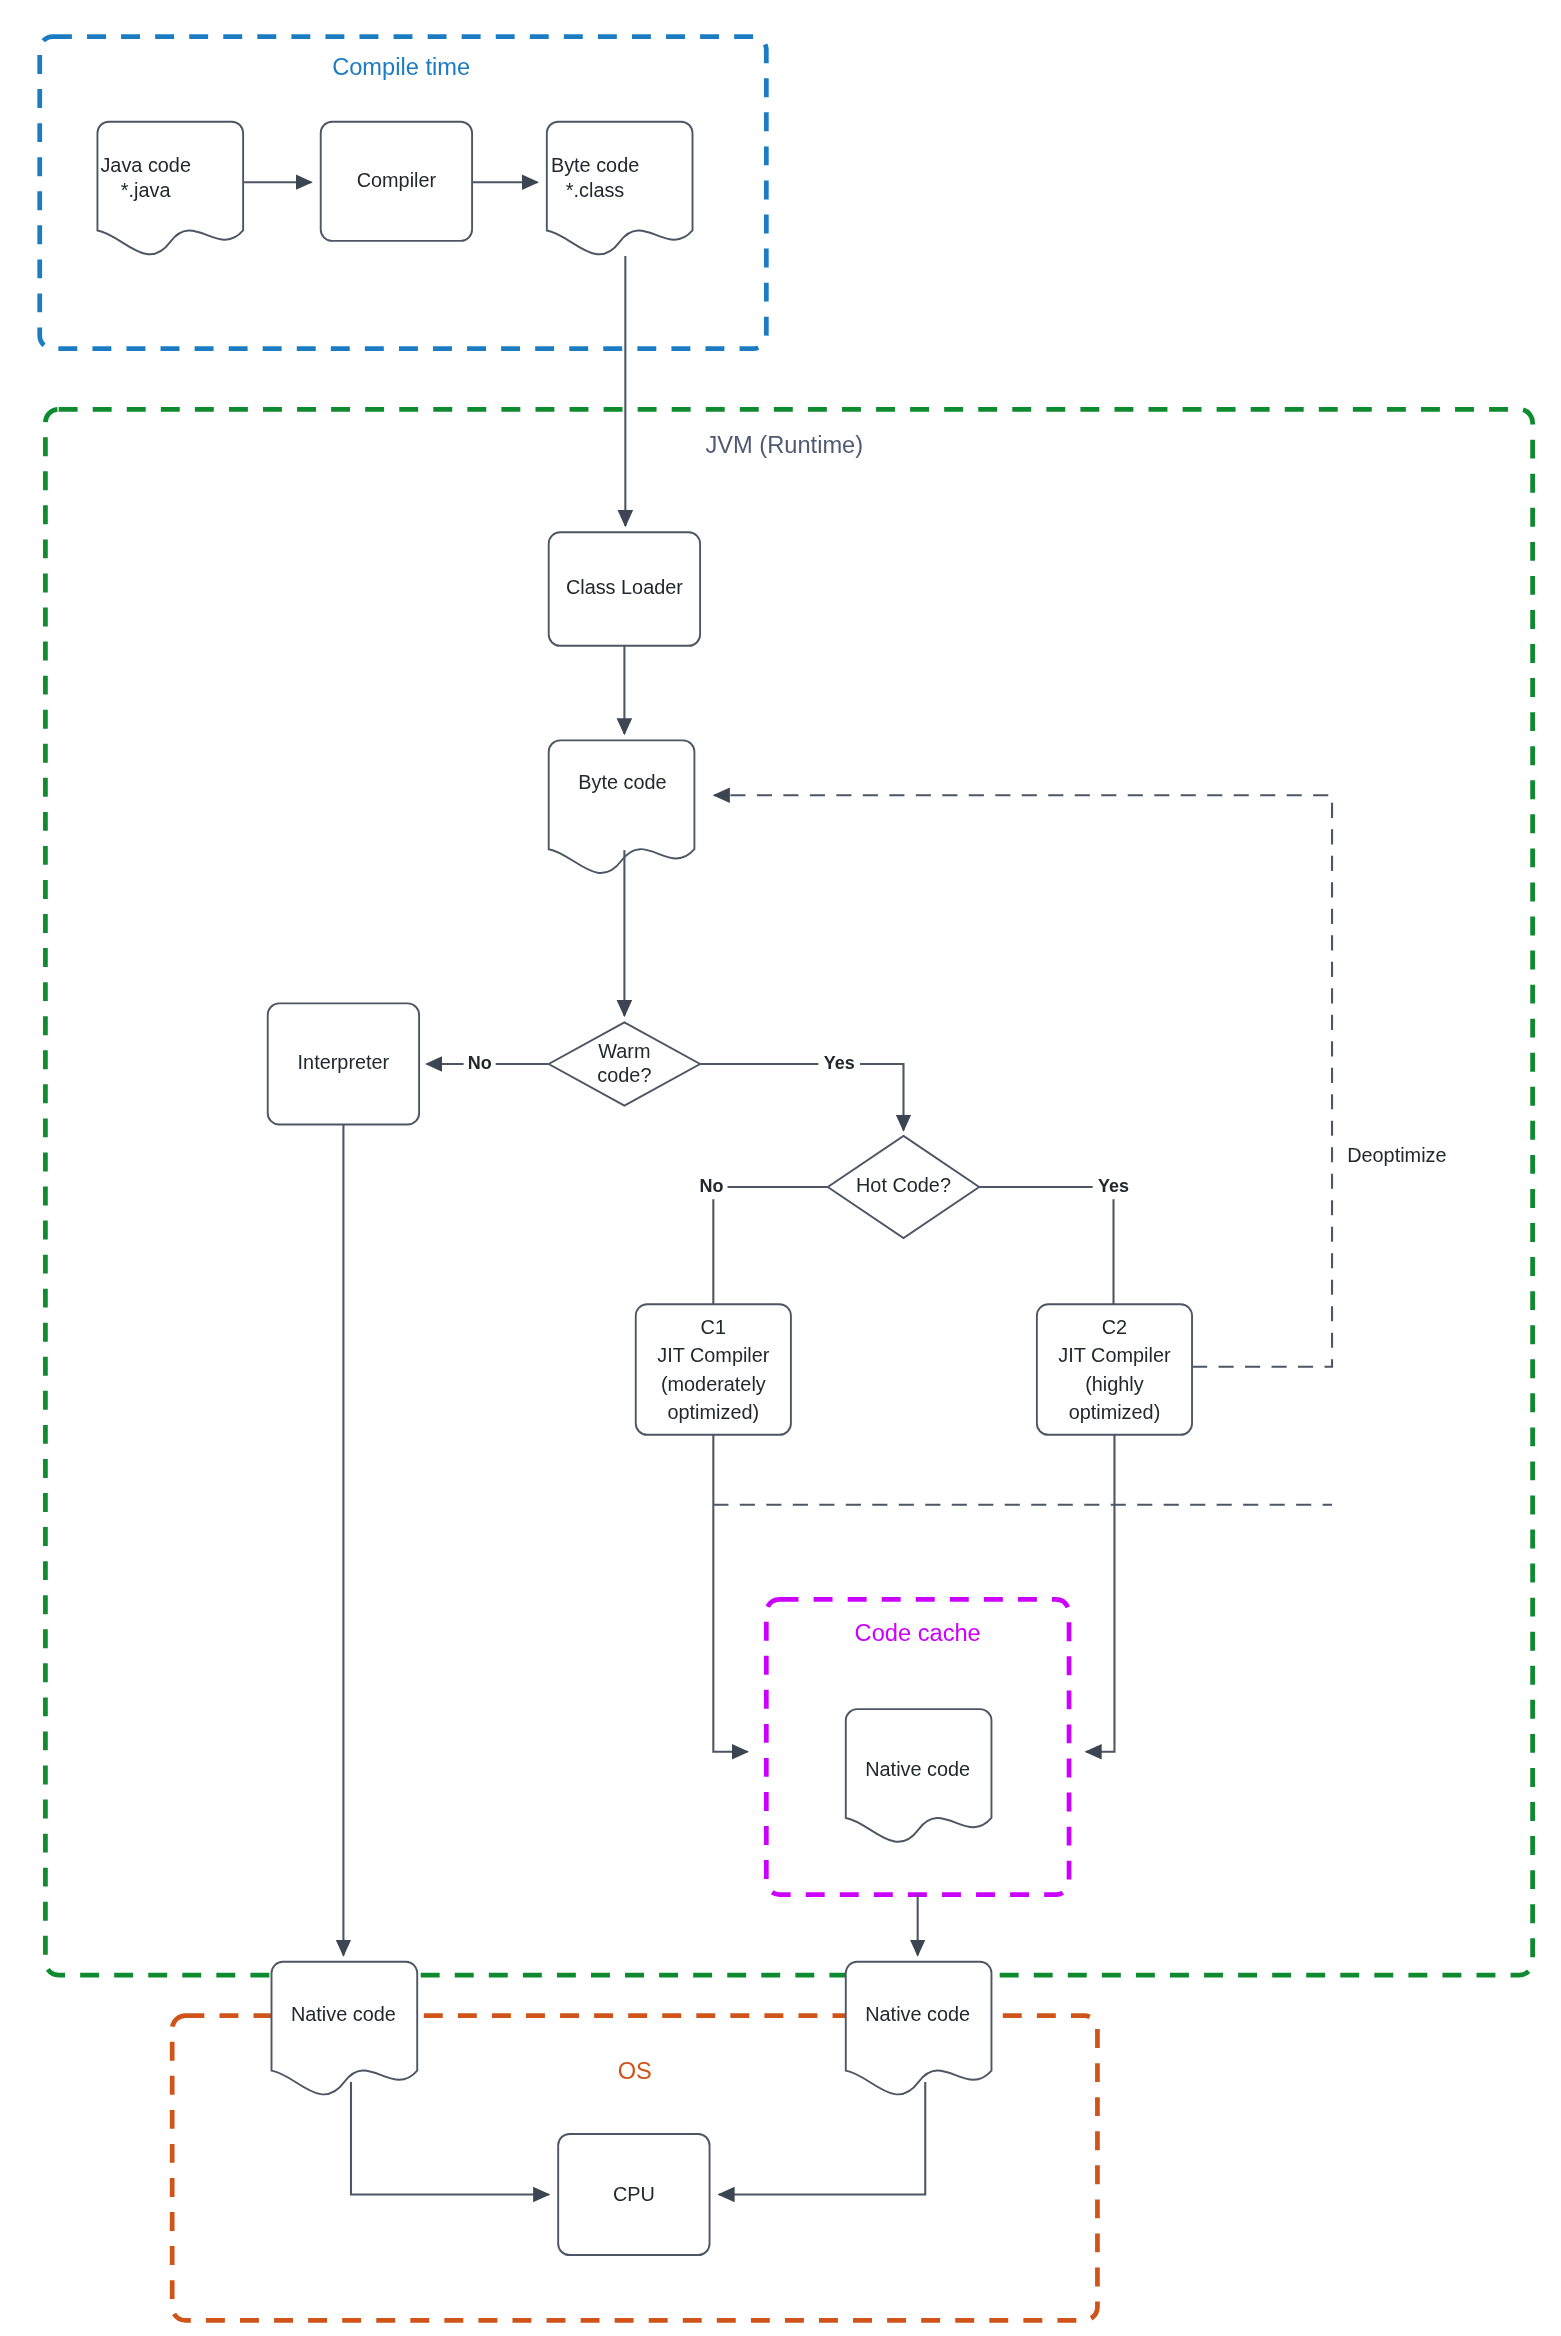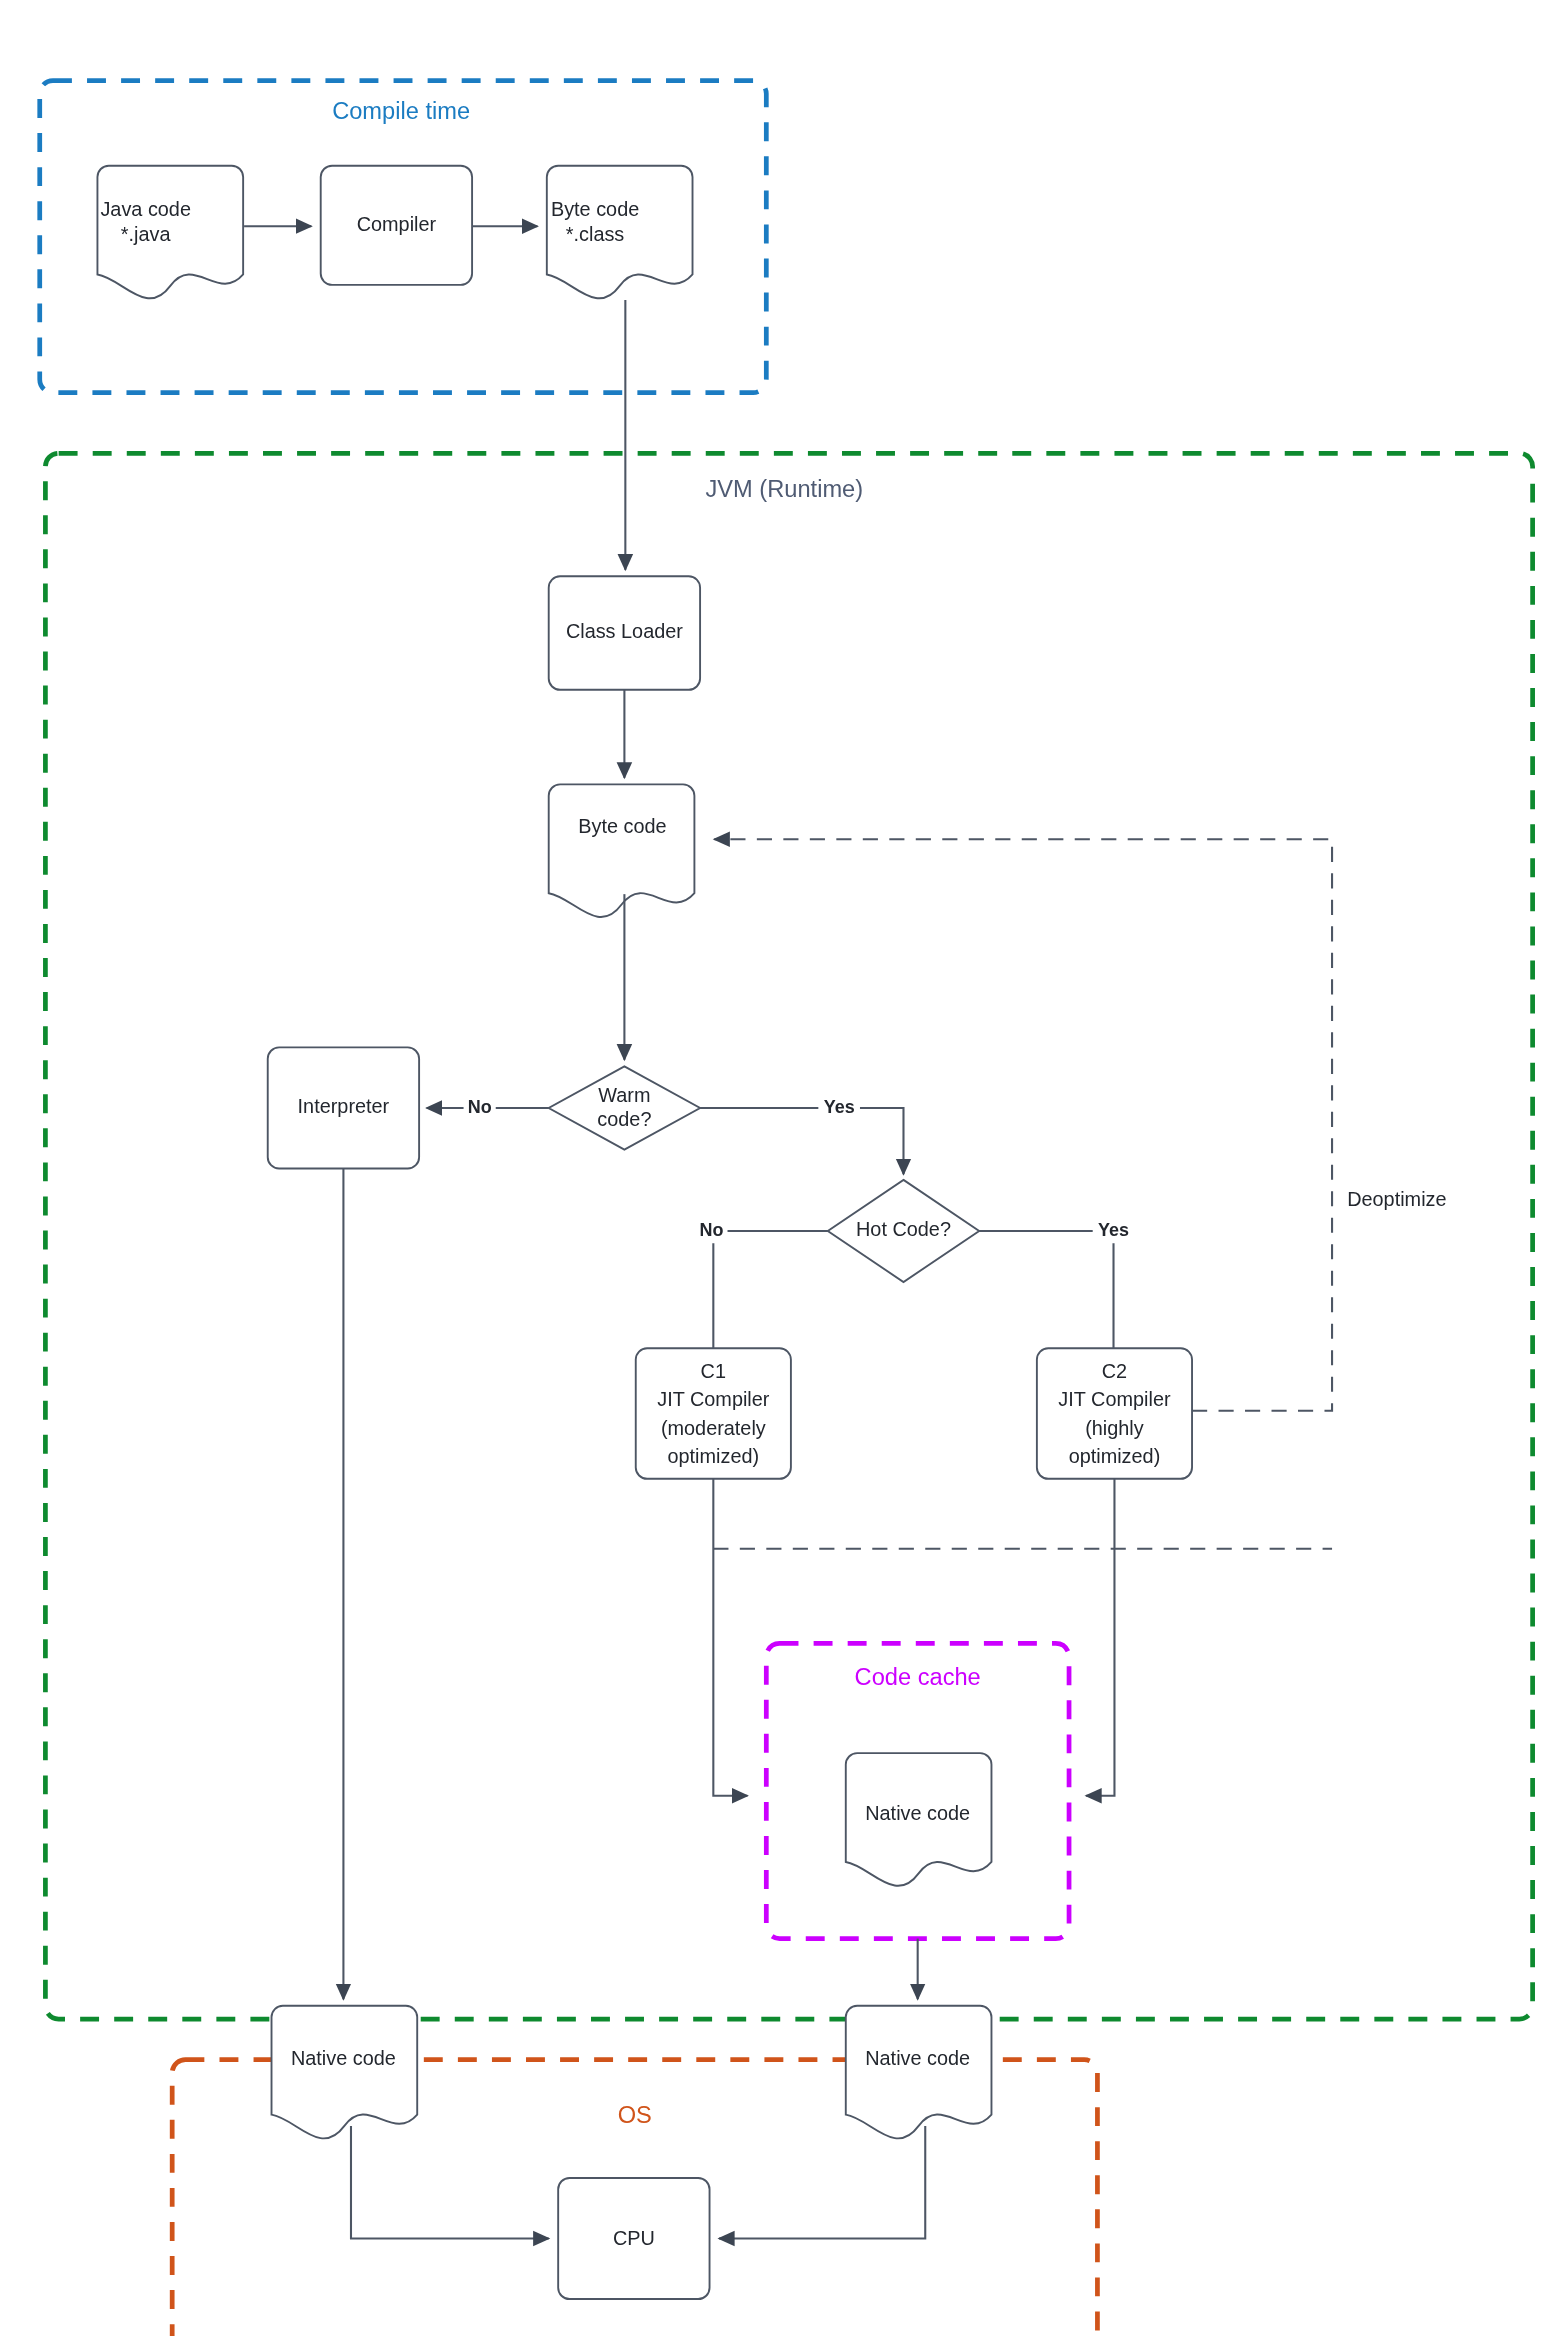--- a/index.html
+++ b/index.html
@@ -10,21 +10,20 @@
   body {
     width: 1561px;
     height: 2337px;
     font-family: "Liberation Sans", sans-serif;
     overflow: hidden;
   }
   #diagram-root {
     position: relative;
     width: 1561px;
     height: 1871px;
-    margin-top: 44px;
   }
   svg#flow {
     display: block;
     width: 1561px;
     height: 2337px;
   }
   .node-shape {
     fill: #ffffff;
     stroke: #4d5664;
     stroke-width: 2;

